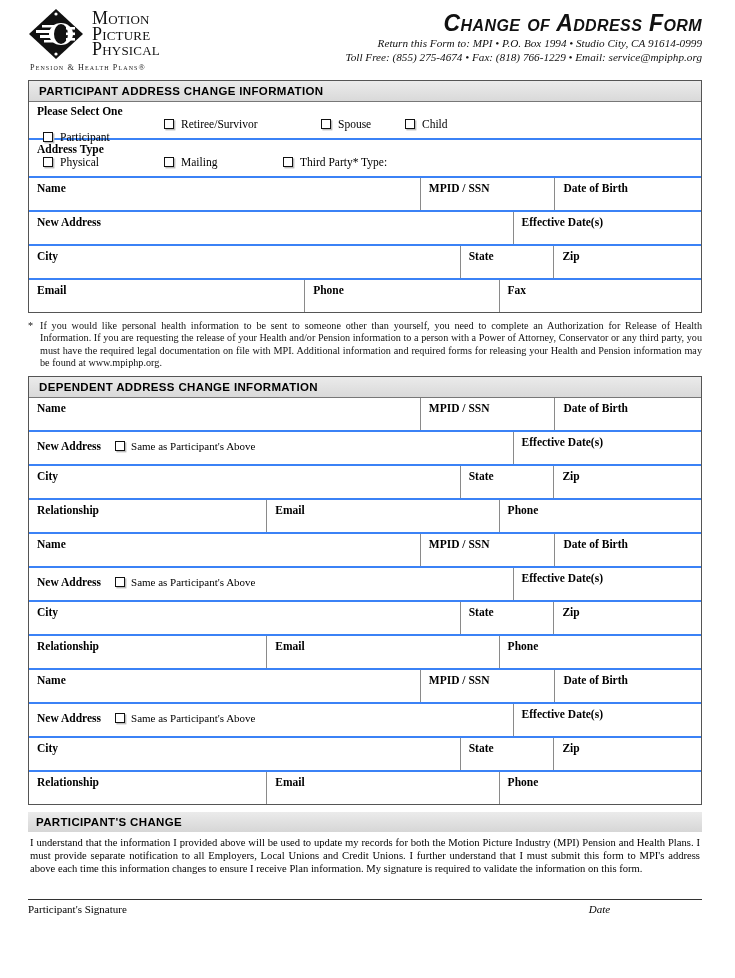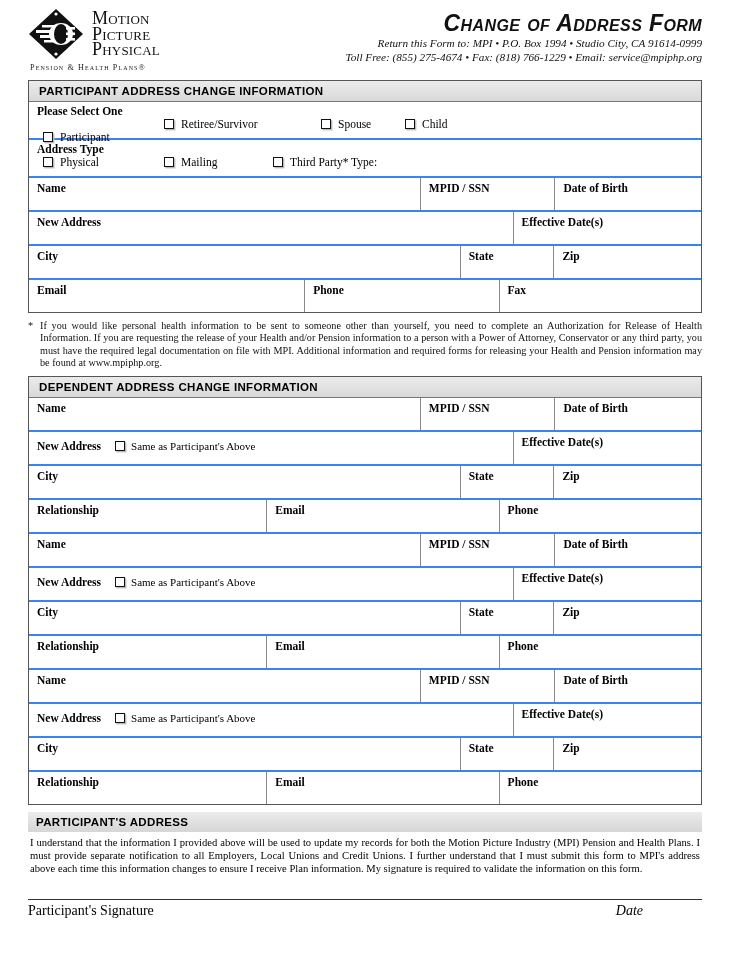--- a/index.html
+++ b/index.html
@@ -148,21 +148,21 @@
     padding: 4px 0 4px 8px;
   }
   .consent-body {
     font-size: 10.6px;
     line-height: 13.2px;
     text-align: justify;
     padding: 4px 2px 0 2px;
   }
   .sig-wrap { margin: 24px 33px 0 28px; }
   .sig-rule { border-top: 1.2px solid #333; }
-  .sig-labels { display: flex; padding-top: 3px; font-size: 14px; }
+  .sig-labels { display: flex; padding-top: 3px; font-size: 11px; }
   .sig-date { margin-left: 462px; font-style: italic; }
 </style>
 </head>
 <body>
 
 <div class="page">
 
   <div class="header">
     <div class="logo-wrap">
       <div class="logo-row">
@@ -230,21 +230,21 @@
         <div class="cb-title">Address Type</div>
         <div class="cb-line">
           <label class="cb-item" style="left:6px;">
             <span class="cb"></span>
             <span class="cb-lbl">Physical</span>
           </label>
           <label class="cb-item" style="left:127px;">
             <span class="cb"></span>
             <span class="cb-lbl">Mailing</span>
           </label>
-          <label class="cb-item" style="left:236px;">
+          <label class="cb-item" style="left:246px;">
             <span class="cb"></span>
             <span class="cb-lbl">Third Party* Type:</span>
           </label>
         </div>
       </div>
     </div>
 
     <div class="row">
       <div class="cell" style="width:393px;">
         <div class="lbl">Name</div>
@@ -432,21 +432,21 @@
       <div class="cell" style="width:233px;">
         <div class="lbl">Email</div>
       </div>
       <div class="cell noborder" style="width:202px;">
         <div class="lbl">Phone</div>
       </div>
     </div>
   </div>
 
   <div class="consent">
-    <div class="consent-head">PARTICIPANT'S ADDRESS</div>
+    <div class="consent-head">PARTICIPANT'S CHANGE</div>
     <div class="consent-body">I understand that the information I provided above will be used to update my records for both the Motion Picture Industry (MPI) Pension and Health Plans. I must provide separate notification to all Employers, Local Unions and Credit Unions. I further understand that I must submit this form to MPI's address above each time this information changes to ensure I receive Plan information. My signature is required to validate the information on this form.</div>
   </div>
 
   <div class="sig-wrap">
     <div class="sig-rule"></div>
     <div class="sig-labels">
       <span>Participant's Signature</span>
       <span class="sig-date">Date</span>
     </div>
   </div>

